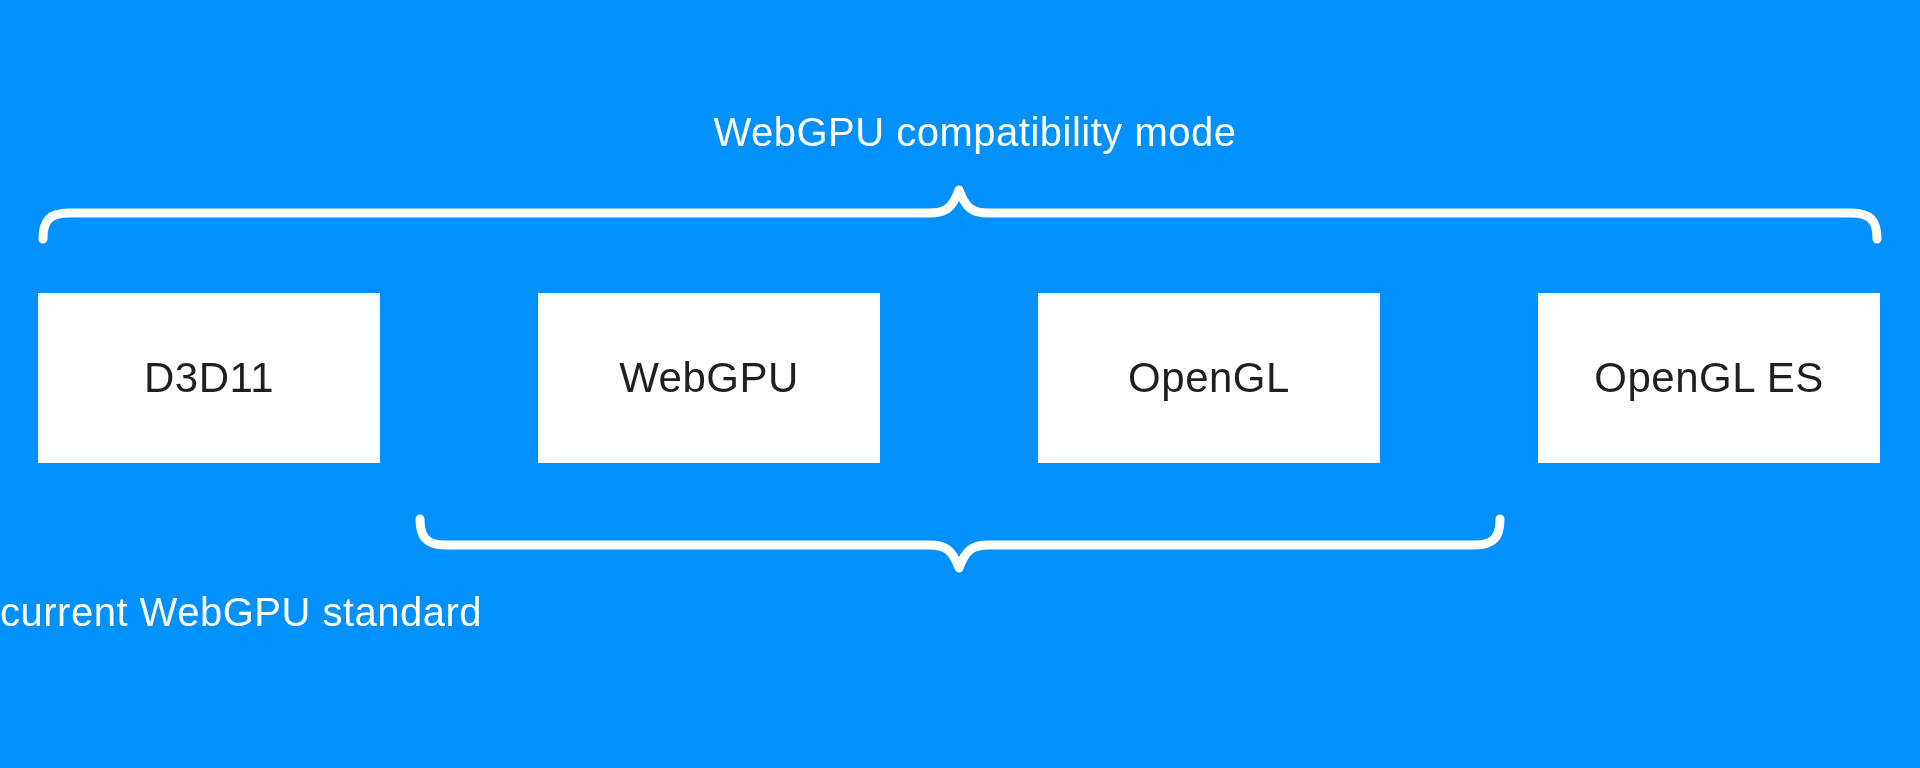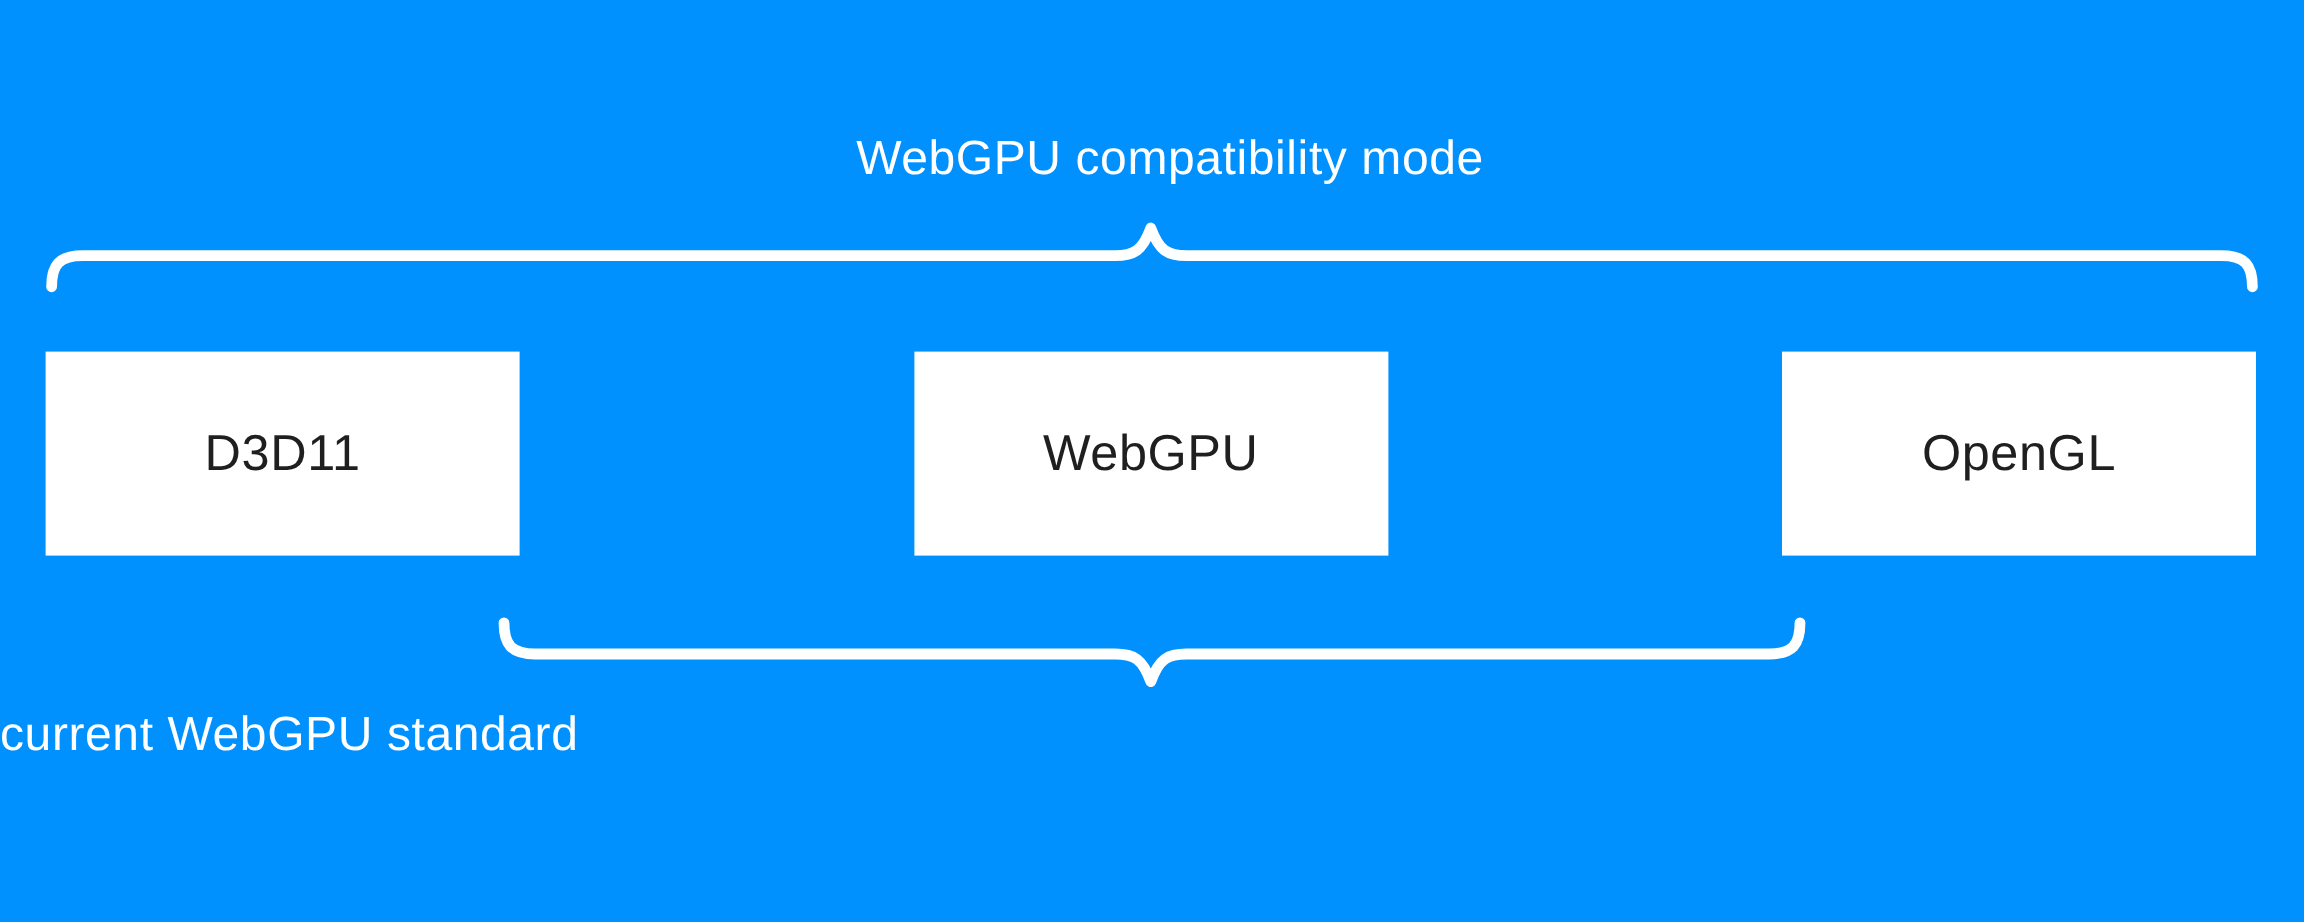--- a/index.html
+++ b/index.html
@@ -62,21 +62,21 @@
   .boxes-row {
     position: absolute;
     top: 293px;
     left: 38px;
     width: 1842px;
     height: 170px;
     display: flex;
     justify-content: space-between;
   }
   .api-box {
-    width: 395px;
+    width: 342px;
     height: 170px;
     background: #ffffff;
     display: flex;
     align-items: center;
     justify-content: center;
     color: #1f1f1f;
     font-size: 42px;
     font-weight: 400;
     letter-spacing: 0.5px;
   }
@@ -108,17 +108,20 @@
   <div class="boxes-row">
     <div class="api-box">
       <span>D3D11</span>
     </div>
     <div class="api-box">
       <span>WebGPU</span>
     </div>
     <div class="api-box">
       <span>OpenGL</span>
     </div>
+    <div class="api-box">
+      <span>OpenGL ES</span>
+    </div>
   </div>
 
   <div class="label-bottom">current WebGPU standard</div>
 
 </div>
 
 </body></html>

